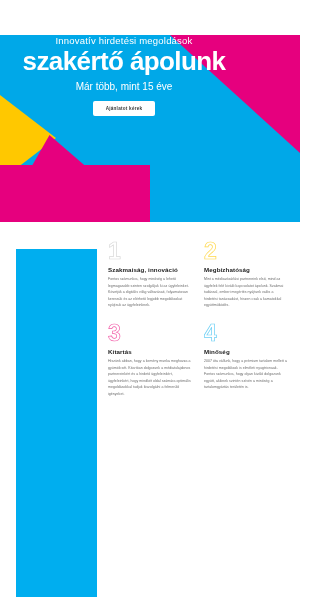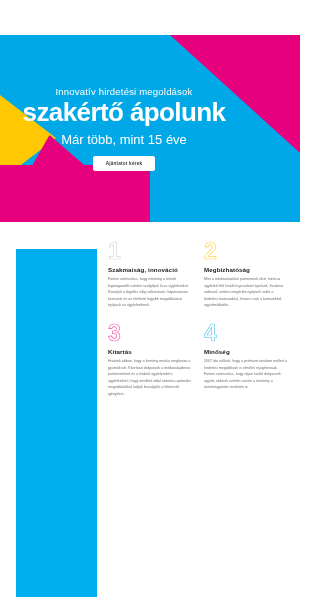--- a/index.html
+++ b/index.html
@@ -37,34 +37,34 @@
     clip-path:polygon(33% 0,100% 100%,0 100%);
   }
   .shape-magenta-bl2{
     left:0;top:130px;width:150px;height:57px;
     background:#E6007E;
   }
 
   .hero-inner{
     position:absolute;left:0;top:0;width:248px;height:187px;
     display:flex;flex-direction:column;align-items:center;
-    justify-content:center;
+    justify-content:flex-start;
     z-index:5;
   }
   .hero-sub{
     color:#ffffff;font-size:9.5px;letter-spacing:.2px;
     margin:0 0 2px 0;font-weight:400;white-space:nowrap;
   }
   .hero-title{
     color:#ffffff;font-size:26px;font-weight:700;
     letter-spacing:-0.6px;margin:0 0 6px 0;white-space:nowrap;
     line-height:1.05;
   }
   .hero-tag{
-    color:#ffffff;font-size:13px;font-weight:400;
+    color:#ffffff;font-size:10px;font-weight:400;
     margin:0 0 9px 0;white-space:nowrap;
   }
   .hero-cta{
     background:#ffffff;color:#3a3a3a;
     border:none;border-radius:2px;
     font-family:"Liberation Sans", sans-serif;
     font-size:4.6px;font-weight:700;letter-spacing:.25px;
     padding:5px 13px;cursor:pointer;white-space:nowrap;
     text-transform:none;
   }

